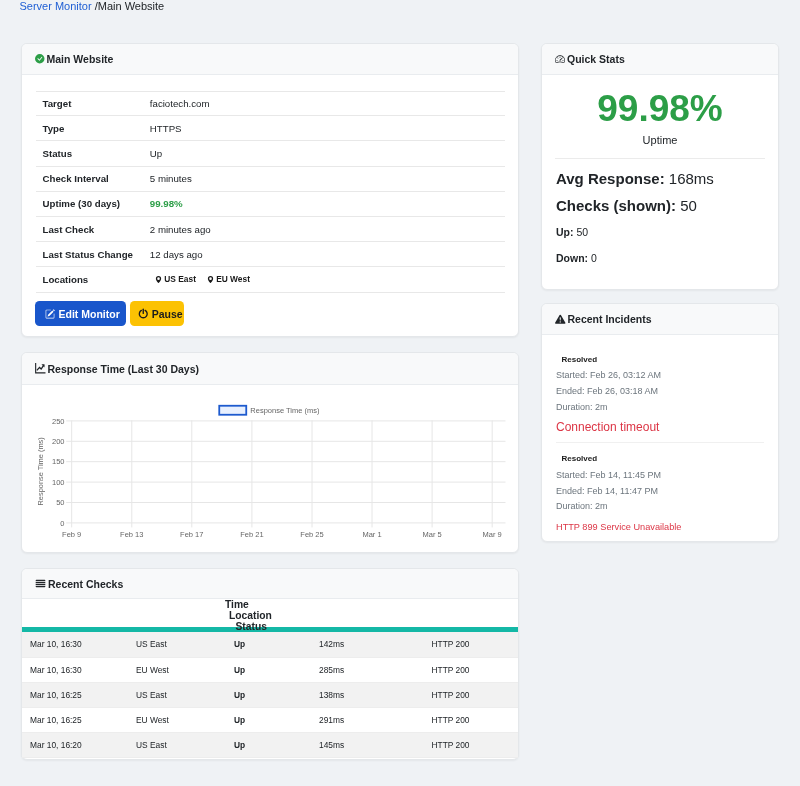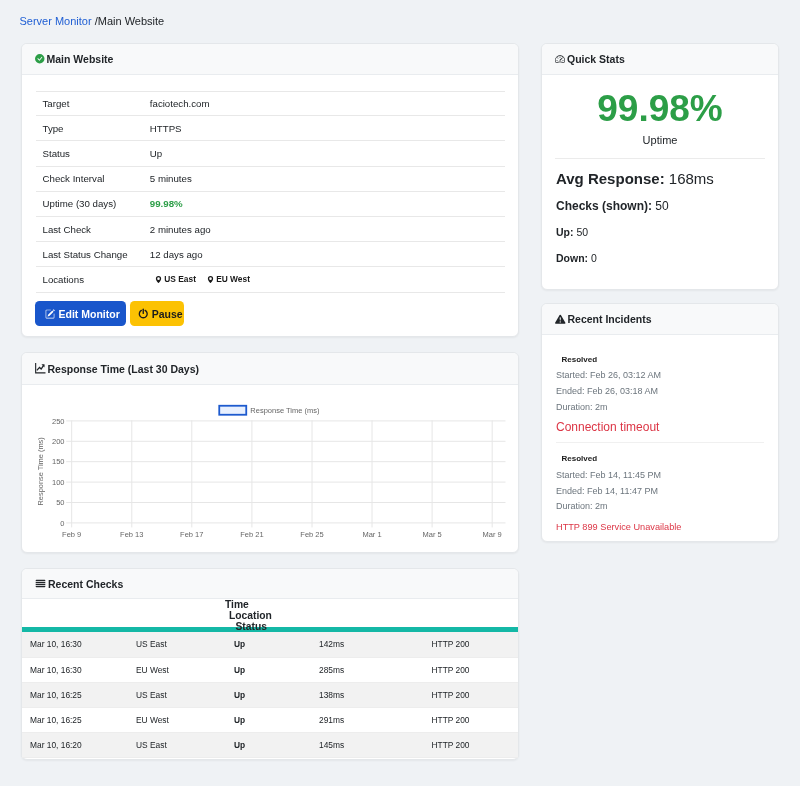--- a/index.html
+++ b/index.html
@@ -12,21 +12,21 @@
 .gray { color:#6c757d; }
 .red { color:#dc3545; }
 .green { color:#2c9e47; }
 .b { font-weight:bold; }
 .badge { display:inline-flex; align-items:center; font-weight:bold; font-size:8.4px; color:#1a1a1a; background:transparent; border-radius:3px; padding:2.5px 5.5px; }
 .badge svg { margin-right:2px; }
 </style>
 </head>
 <body>
 
-<div class="abs" style="left:19.5px; top:15px; font-size:11px;"><span style="color:#2160d4;">Server Monitor</span> /Main Website</div>
+<div class="abs" style="left:19.5px; top:0; font-size:11px;"><span style="color:#2160d4;">Server Monitor</span> /Main Website</div>
 
 <div class="card" style="left:21px; top:43px; width:498px; height:293.5px;">
   <div class="chead">
     <svg width="9.5" height="9.5" viewBox="0 0 16 16" fill="#2c9e47">
         <path d="M16 8A8 8 0 1 1 0 8a8 8 0 0 1 16 0zm-3.97-3.03a.75.75 0 0 0-1.08.022L7.477 9.417 5.384 7.323a.75.75 0 0 0-1.06 1.06L6.97 11.03a.75.75 0 0 0 1.079-.02l3.992-4.99a.75.75 0 0 0-.01-1.05z"></path>
       </svg>
     Main Website
   </div>
   <div class="abs" style="left:13.5px; right:13.5px; top:47px; font-size:9.7px;">
     <div class="trow">
@@ -200,21 +200,21 @@
     <svg width="10" height="10" viewBox="0 0 16 16" fill="#212529">
         <path d="M8 4a.5.5 0 0 1 .5.5V6a.5.5 0 0 1-1 0V4.5A.5.5 0 0 1 8 4zM3.732 5.732a.5.5 0 0 1 .707 0l.915.914a.5.5 0 1 1-.708.708l-.914-.915a.5.5 0 0 1 0-.707zM2 10a.5.5 0 0 1 .5-.5h1.586a.5.5 0 0 1 0 1H2.5A.5.5 0 0 1 2 10zm9.5 0a.5.5 0 0 1 .5-.5h1.5a.5.5 0 0 1 0 1H12a.5.5 0 0 1-.5-.5zm.754-4.246a.389.389 0 0 0-.527-.02L7.547 9.31a.91.91 0 1 0 1.302 1.258l3.434-4.297a.389.389 0 0 0-.029-.518z"></path>
         <path fill-rule="evenodd" d="M0 10a8 8 0 1 1 15.547 2.661c-.442 1.253-1.845 1.602-2.932 1.25C11.309 13.488 9.475 13 8 13c-1.474 0-3.31.488-4.615.911-1.087.352-2.49.003-2.932-1.25A7.988 7.988 0 0 1 0 10zm8-7a7 7 0 0 0-6.603 9.329c.203.575.923.876 1.68.63C4.397 12.533 6.358 12 8 12s3.604.532 4.923.96c.757.245 1.477-.056 1.68-.631A7 7 0 0 0 8 3z"></path>
       </svg>
     Quick Stats
   </div>
   <div class="abs" style="top:48.5px; width:100%; text-align:center; font-size:37px; font-weight:bold; color:#2c9e47; line-height:31px;">99.98%</div>
   <div class="abs" style="top:89px; width:100%; text-align:center; font-size:11px; line-height:14px;">Uptime</div>
   <div class="abs" style="top:114px; left:13px; right:13px; border-top:1px solid #ebebeb;"></div>
   <div class="abs" style="top:128px; left:14px; font-size:15px; line-height:14px;"><span class="b">Avg Response:</span> 168ms</div>
-  <div class="abs" style="top:155px; left:14px; font-size:12px; line-height:14px;"><span class="b">Checks (shown):</span> 50</div>
+  <div class="abs" style="top:155px; left:14px; font-size:15px; line-height:14px;"><span class="b">Checks (shown):</span> 50</div>
   <div class="abs" style="top:181px; left:14px; font-size:10.5px; line-height:14px;"><span class="b">Up:</span> 50</div>
   <div class="abs" style="top:207px; left:14px; font-size:10.5px; line-height:14px;"><span class="b">Down:</span> 0</div>
 </div>
 
 <div class="card" style="left:541px; top:303px; width:238px; height:239px;">
   <div class="chead">
     <svg width="10.5" height="10.5" viewBox="0 0 16 16" fill="#212529">
         <path d="M8.982 1.566a1.13 1.13 0 0 0-1.96 0L.165 13.233c-.457.778.091 1.767.98 1.767h13.713c.889 0 1.438-.99.98-1.767L8.982 1.566zM8 5c.535 0 .954.462.9.995l-.35 3.507a.552.552 0 0 1-1.1 0L7.1 5.995A.905.905 0 0 1 8 5zm.002 6a1 1 0 1 1 0 2 1 1 0 0 1 0-2z"></path>
       </svg>
     Recent Incidents
@@ -228,21 +228,21 @@
   <div class="abs badge" style="left:14px; top:147.5px; font-size:8px;">Resolved</div>
   <div class="abs gray" style="left:14px; top:164px; font-size:9px; line-height:14px;">Started: Feb 14, 11:45 PM</div>
   <div class="abs gray" style="left:14px; top:179.7px; font-size:9px; line-height:14px;">Ended: Feb 14, 11:47 PM</div>
   <div class="abs gray" style="left:14px; top:195.3px; font-size:9px; line-height:14px;">Duration: 2m</div>
   <div class="abs red" style="left:14px; top:215.5px; font-size:9.2px; line-height:14px;">HTTP 899 Service Unavailable</div>
 </div>
 
 <style>
 .trow { display:flex; align-items:center; height:25.2px; border-bottom:1px solid #e8e8e8; }
 .trow:first-child { border-top:1px solid #e8e8e8; }
-.lab { width:114.3px; padding-left:7px; font-weight:normal; flex:none; }
+.lab { width:114.3px; padding-left:7px; font-weight:bold; flex:none; }
 .val { flex:1; }
 .hrow, .drow { left:0; right:0; display:flex; align-items:center; }
 .drow { height:25.2px; font-size:8.4px; border-bottom:1px solid #ededed; }
 .stripe { background:#f2f2f2; }
 .c1 { width:106px; padding-left:8px; flex:none; }
 .c2 { width:98px; padding-left:8px; flex:none; }
 .c3 { width:85px; padding-left:8px; flex:none; }
 .c4 { width:112.5px; padding-left:8px; flex:none; }
 .c5 { flex:1; padding-left:8px; }
 </style>

